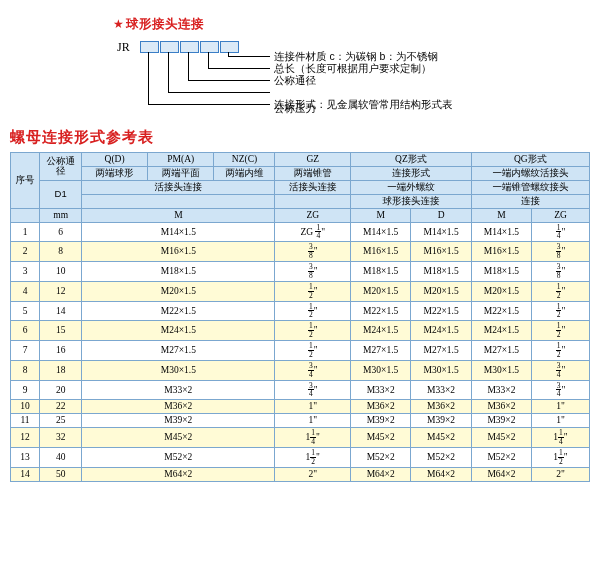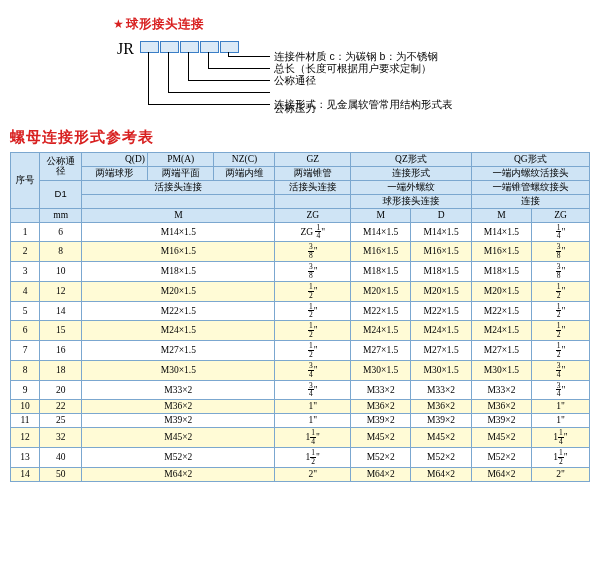--- a/index.html
+++ b/index.html
@@ -8,21 +8,21 @@
     background:#ffffff;
     font-family:"Liberation Serif", serif;
     color:#000;
     position:relative;
     overflow:hidden;
   }
   
   .diagram{position:relative;width:600px;height:120px;}
   .star{position:absolute;left:113px;top:18px;color:#d82020;font-size:12px;line-height:12px;}
   .diag-title{position:absolute;left:126px;top:16px;font-size:12.5px;font-weight:bold;color:#d82020;font-family:"Liberation Sans",sans-serif;letter-spacing:.5px;}
-  .jr{position:absolute;left:117px;top:40px;font-size:16px;font-family:"Liberation Serif",serif;}
+  .jr{position:absolute;left:117px;top:40px;font-size:12px;font-family:"Liberation Serif",serif;}
   .codebox{position:absolute;top:41px;width:17px;height:10px;border:1px solid #3a7ec6;background:#dbeaf7;}
   .cb1{left:140px;} .cb2{left:160px;} .cb3{left:180px;} .cb4{left:200px;} .cb5{left:220px;}
   .vline{position:absolute;border-left:1px solid #000;width:0;}
   .hline{position:absolute;border-top:1px solid #000;height:0;}
   .dlabel{position:absolute;font-size:10.5px;font-family:"Liberation Sans",sans-serif;white-space:nowrap;}
 
   
   .tbl-title{position:absolute;left:10px;top:128px;font-size:15px;font-weight:bold;color:#d82020;font-family:Liberation Sans, sans-serif;letter-spacing:1px;}
 
   
@@ -86,21 +86,21 @@
   <span class="dlabel" style="left:274px;top:98px;">连接形式：见金属软管常用结构形式表</span>
 </div>
 
 <div class="tbl-title">螺母连接形式参考表</div>
 
 <table class="main">
   <thead>
     <tr>
       <td rowspan="4" style="width:26px;margin-top:16px;" class="cn">序号</td>
       <td rowspan="2" style="width:40px;" class="cn">公称通径</td>
-      <td style="width:66px;text-align:right;">Q(D)</td>
+      <td style="width:66px;">Q(D)</td>
       <td style="width:66px;text-align:center;">PM(A)</td>
       <td style="width:60px;">NZ(C)</td>
       <td style="width:78px;">GZ</td>
       <td colspan="2" style="width:116px;">QZ形式</td>
       <td colspan="2" style="width:116px;">QG形式</td>
     </tr>
     <tr>
       <td class="cn">两端球形</td>
       <td class="cn">两端平面</td>
       <td class="cn">两端内维</td>

